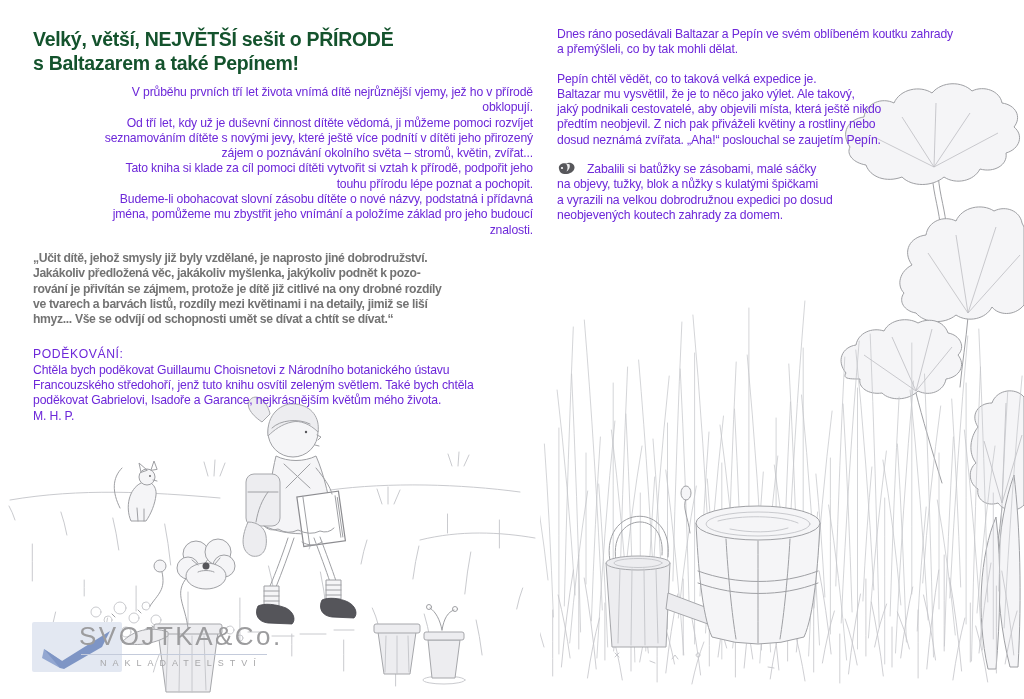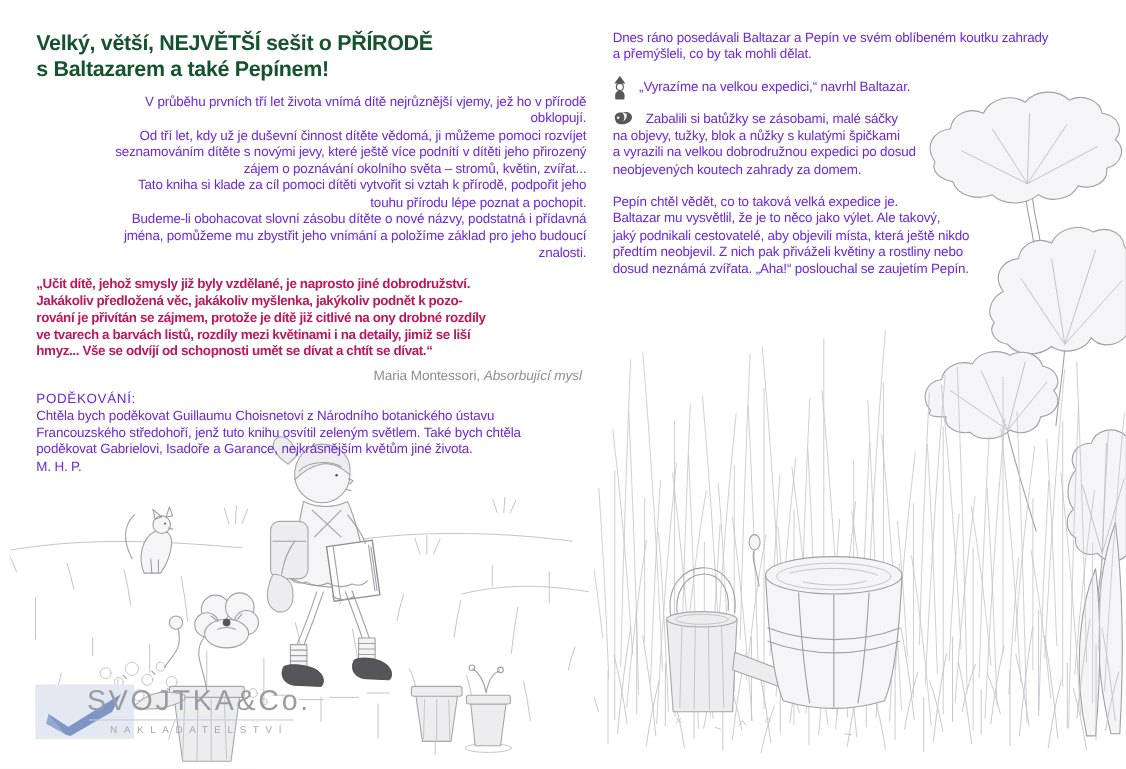--- a/index.html
+++ b/index.html
@@ -5,25 +5,25 @@
   html,body{margin:0;padding:0;background:#e8e8e8;}
   .spread{position:relative;width:1024px;height:699px;background:#ffffff;overflow:hidden;
           font-family:"Liberation Sans","DejaVu Sans",sans-serif;}
   .txtcol{position:absolute;z-index:2;}
   .pre{white-space:pre;}
   h1.book-title{margin:0 0 10px 0;font-size:19.5px;line-height:23.5px;font-weight:700;
           color:#14532d;letter-spacing:-0.3px;}
   .body-text{font-size:12.2px;line-height:15.3px;color:#6d28d9;letter-spacing:-0.15px;}
   p{margin:0;}
   p.indent{text-indent:13px;text-align:right;}
-  .quote{margin-top:13px;font-weight:700;color:#be185d;letter-spacing:-0.35px;}
+  .quote{margin-top:13px;font-weight:700;color:#737373;letter-spacing:-0.35px;}
   .attribution{margin-top:7px;text-align:right;color:#8e8e90;font-size:12.4px;
           letter-spacing:-0.1px;padding-right:4px;}
   .attribution .src{font-style:italic;}
-  .ack{margin-top:7px;}
+  .ack{margin-top:20px;}
   .ack-heading{letter-spacing:0.6px;}
   .rp p.block{margin-bottom:14px;}
   .dlg-icon{float:left;margin:0 11px 0 0;}
   .dlg-icon.tall{margin-top:-3px;}
   svg.illu{position:absolute;z-index:1;}
   .logo{position:absolute;left:0;top:618px;z-index:3;width:300px;height:54px;margin-left:24px;}
   .logo-box{position:absolute;left:8px;top:4px;width:90px;height:50px;}
   .logo-text{position:absolute;left:55px;top:3px;font-size:26px;font-weight:400;
           color:#9c9c9e;letter-spacing:2.5px;}
   .logo-rule{position:absolute;left:57px;top:36px;width:186px;height:1px;background:#c4cbdb;}
@@ -196,55 +196,47 @@
 touhu přírodu lépe poznat a pochopit.</p>
       <p class="pre indent">Budeme-li obohacovat slovní zásobu dítěte o nové názvy, podstatná i přídavná
 jména, pomůžeme mu zbystřit jeho vnímání a položíme základ pro jeho budoucí
 znalosti.</p>
     </div>
     <p class="body-text quote pre">„Učit dítě, jehož smysly již byly vzdělané, je naprosto jiné dobrodružství.
 Jakákoliv předložená věc, jakákoliv myšlenka, jakýkoliv podnět k pozo-
 rování je přivítán se zájmem, protože je dítě již citlivé na ony drobné rozdíly
 ve tvarech a barvách listů, rozdíly mezi květinami i na detaily, jimiž se liší
 hmyz... Vše se odvíjí od schopnosti umět se dívat a chtít se dívat.“</p>
-    <p class="attribution"><span>Maria Montessori, </span><span class="src">Absorbující mysl</span></p>
     <div class="body-text ack">
       <p class="ack-heading">PODĚKOVÁNÍ:</p>
       <p class="pre">Chtěla bych poděkovat Guillaumu Choisnetovi z Národního botanického ústavu
 Francouzského středohoří, jenž tuto knihu osvítil zeleným světlem. Také bych chtěla
-poděkovat Gabrielovi, Isadoře a Garance, nejkrásnějším květům jiné života.</p>
+poděkovat Gabrielovi, Isadoře a Garance, nejkrásnějším květům mého života.</p>
       <p>M. H. P.</p>
     </div>
   </div>
 
   <div class="txtcol rp" style="left:557px;top:27px;width:452px;">
     <p class="body-text pre block">Dnes ráno posedávali Baltazar a Pepín ve svém oblíbeném koutku zahrady
 a přemýšleli, co by tak mohli dělat.</p>
-    <p class="body-text block">
-      <svg class="dlg-icon tall" width="13" height="22" viewBox="0 0 13 22">
-        <path d="M6.5,0 L1.5,7 L11.5,7 Z" fill="#57575b"></path>
-        <circle cx="6.5" cy="10" r="3.2" fill="#ffffff" stroke="#57575b" stroke-width="1"></circle>
-        <path d="M2.5,21.5 C1.5,16 3,13.5 6.5,13.5 C10,13.5 11.5,16 10.5,21.5 Z" fill="#57575b"></path>
-      </svg><span class="pre">„Vyrazíme na velkou expedici,“ navrhl Baltazar.</span>
-    </p>
+    <p class="body-text pre block">Pepín chtěl vědět, co to taková velká expedice je.
+Baltazar mu vysvětlil, že je to něco jako výlet. Ale takový,
+jaký podnikali cestovatelé, aby objevili místa, která ještě nikdo
+předtím neobjevil. Z nich pak přiváželi květiny a rostliny nebo
+dosud neznámá zvířata. „Aha!“ poslouchal se zaujetím Pepín.</p>
     <p class="body-text block">
       <svg class="dlg-icon" width="19" height="13" viewBox="0 0 19 13">
         <path d="M2,7 C1,3 5,0.5 9,1.5 C13,-0.5 18,2 17.5,6 C17,10 12,12.5 7,12 C4,11.8 2.6,10 2,7 Z" fill="#57575b"></path>
         <path d="M9,1.5 C11,4 11,7 9.5,9.5 C12,8 13.5,5 12.5,2.2 Z" fill="#ffffff" opacity="0.9"></path>
         <circle cx="5" cy="6" r="1.1" fill="#ffffff"></circle>
       </svg><span class="pre">Zabalili si batůžky se zásobami, malé sáčky
 na objevy, tužky, blok a nůžky s kulatými špičkami
 a vyrazili na velkou dobrodružnou expedici po dosud
 neobjevených koutech zahrady za domem.</span>
     </p>
-    <p class="body-text pre block">Pepín chtěl vědět, co to taková velká expedice je.
-Baltazar mu vysvětlil, že je to něco jako výlet. Ale takový,
-jaký podnikali cestovatelé, aby objevili místa, která ještě nikdo
-předtím neobjevil. Z nich pak přiváželi květiny a rostliny nebo
-dosud neznámá zvířata. „Aha!“ poslouchal se zaujetím Pepín.</p>
   </div>
 
   <div class="logo">
     <svg class="logo-box" viewBox="0 0 90 50">
       <rect x="0" y="0" width="90" height="50" rx="2" fill="#e3e8f2"></rect>
       <path d="M12,27 L30,39 L28,46 L10,36 Z" fill="#93a7d1"></path>
       <path d="M12,27 L30,39 L78,9 L70,25 L32,47 L28,46 Z" fill="#7e95c5"></path>
     </svg>
     <div class="logo-text">SVOJTKA&amp;Co.</div>
     <div class="logo-rule"></div>

